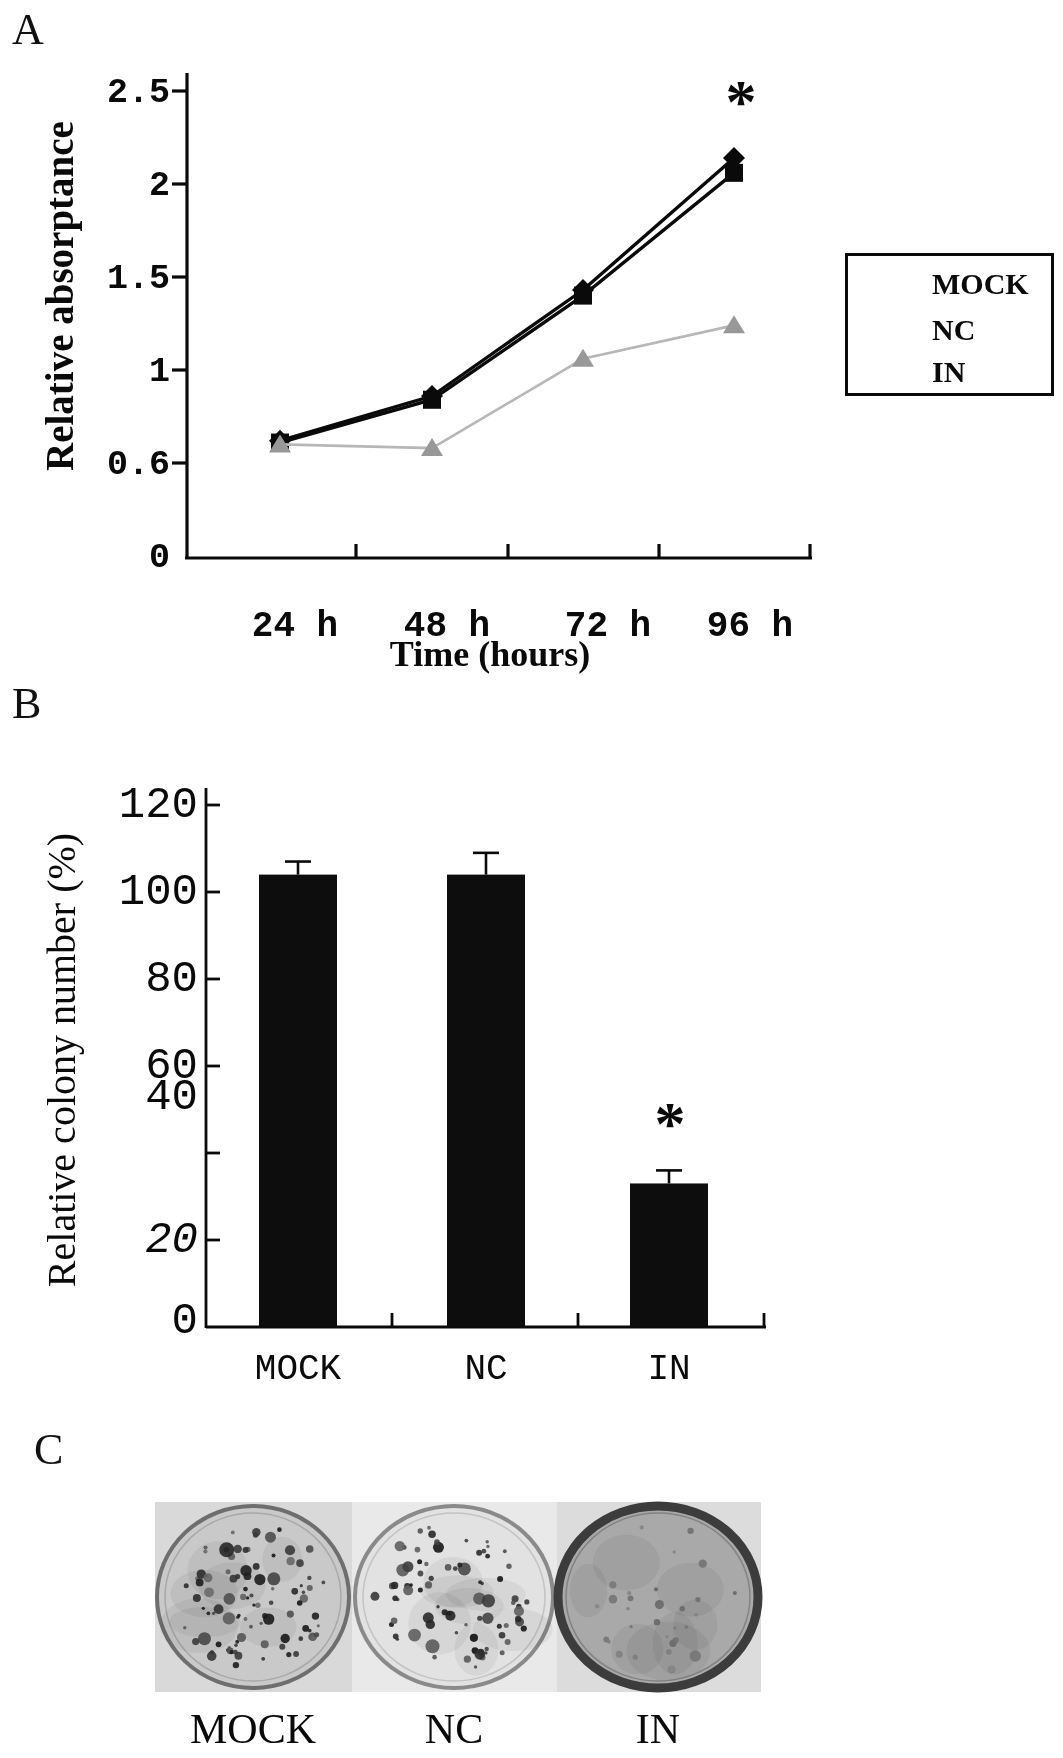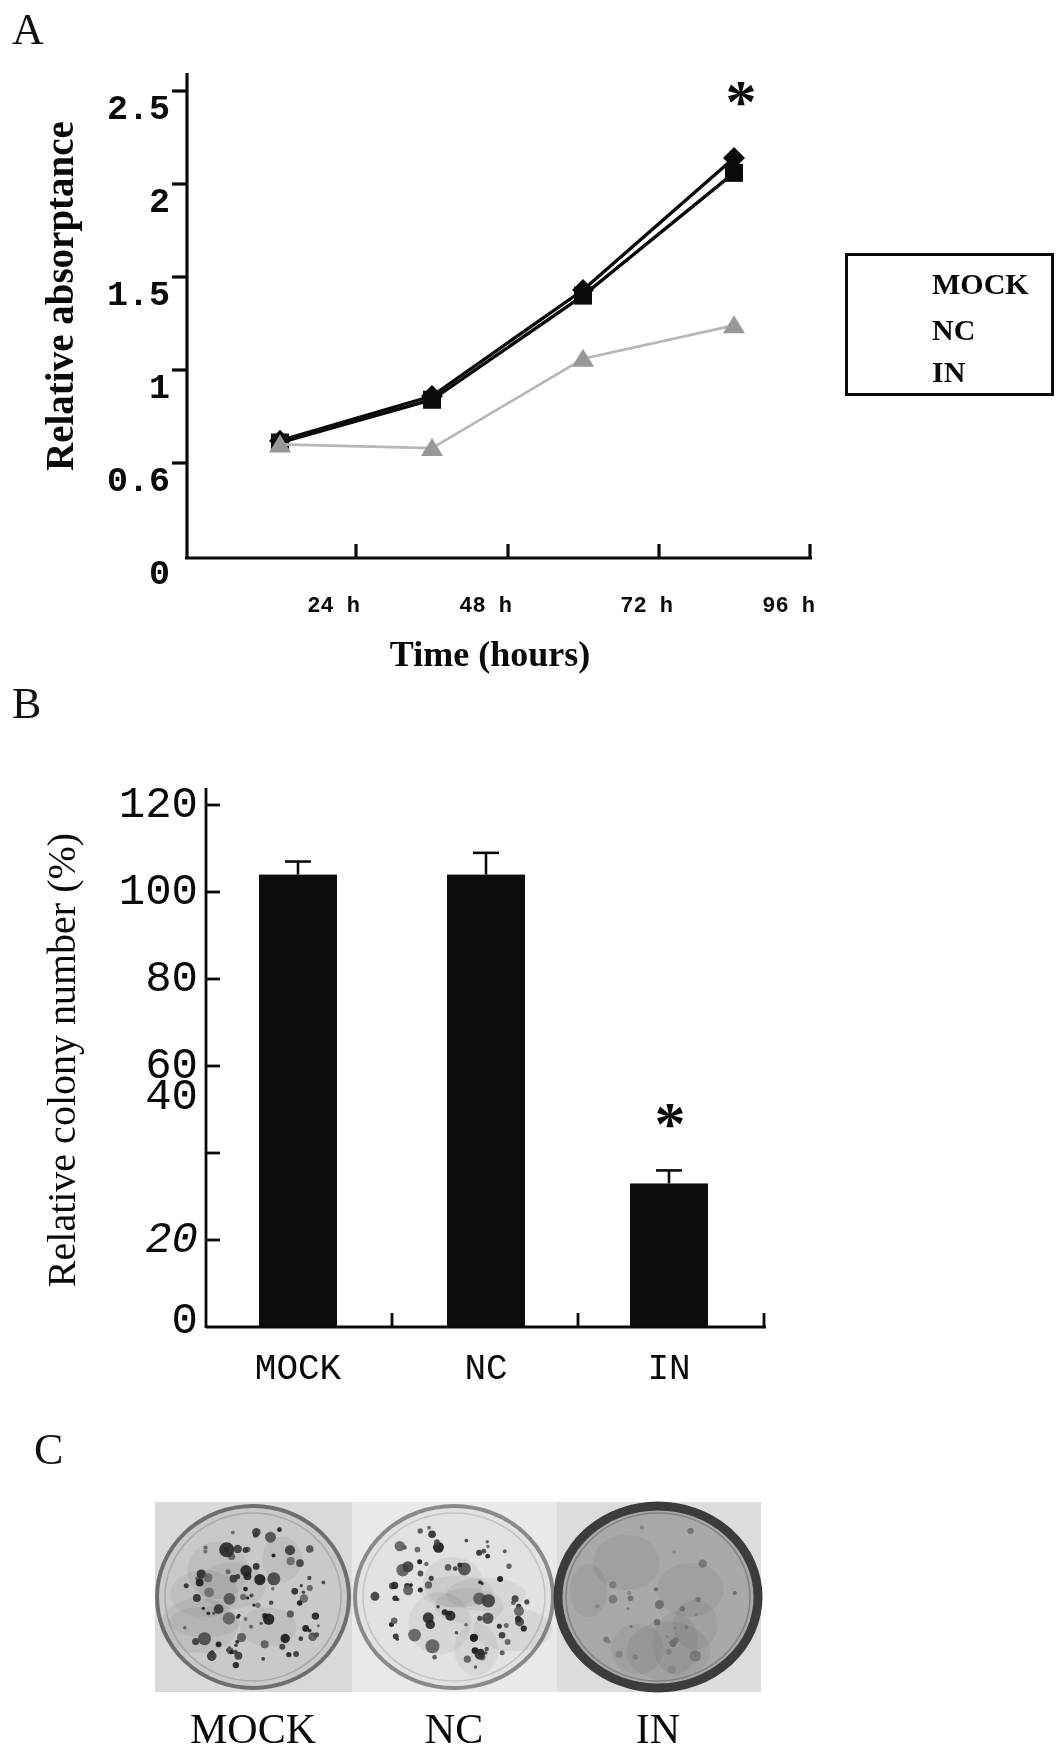--- a/index.html
+++ b/index.html
@@ -3,23 +3,23 @@
 <meta charset="utf-8">
 <style>
   html,body{margin:0;padding:0;background:#ffffff;}
   #fig{position:relative;width:1063px;height:1758px;background:#ffffff;overflow:hidden;
        font-family:"Liberation Serif", serif;color:#0a0a0a;}
   .abs{position:absolute;}
   .panel-letter{font-family:"Liberation Serif", serif;font-size:44px;color:#111;}
   .mono-bold{font-family:"Liberation Mono","DejaVu Sans Mono",monospace;font-weight:bold;}
   .mono{font-family:"Liberation Mono","DejaVu Sans Mono",monospace;}
   .serif-bold{font-family:"Liberation Serif",serif;font-weight:bold;}
-  .tickA{font-size:35px;height:40px;line-height:40px;text-align:right;width:112px;left:58px;margin-top:17px;}
+  .tickA{font-size:35px;height:40px;line-height:40px;text-align:right;width:112px;left:58px;}
   .tickB{font-size:44px;height:46px;line-height:46px;text-align:right;width:140px;left:58px;}
-  .catA{font-size:22px;width:130px;text-align:right;}
+  .catA{font-size:36px;width:130px;text-align:center;margin-top:12px;}
   .catB{font-size:36px;width:150px;text-align:center;}
   .catC{font-size:42px;width:200px;text-align:center;}
   .legend-label{font-size:30px;height:36px;line-height:36px;}
   .star{font-size:62px;font-weight:bold;width:56px;text-align:center;line-height:62px;}
   svg{position:absolute;left:0;top:0;}
 </style>
 </head>
 <body>
 
 <div id="fig">

